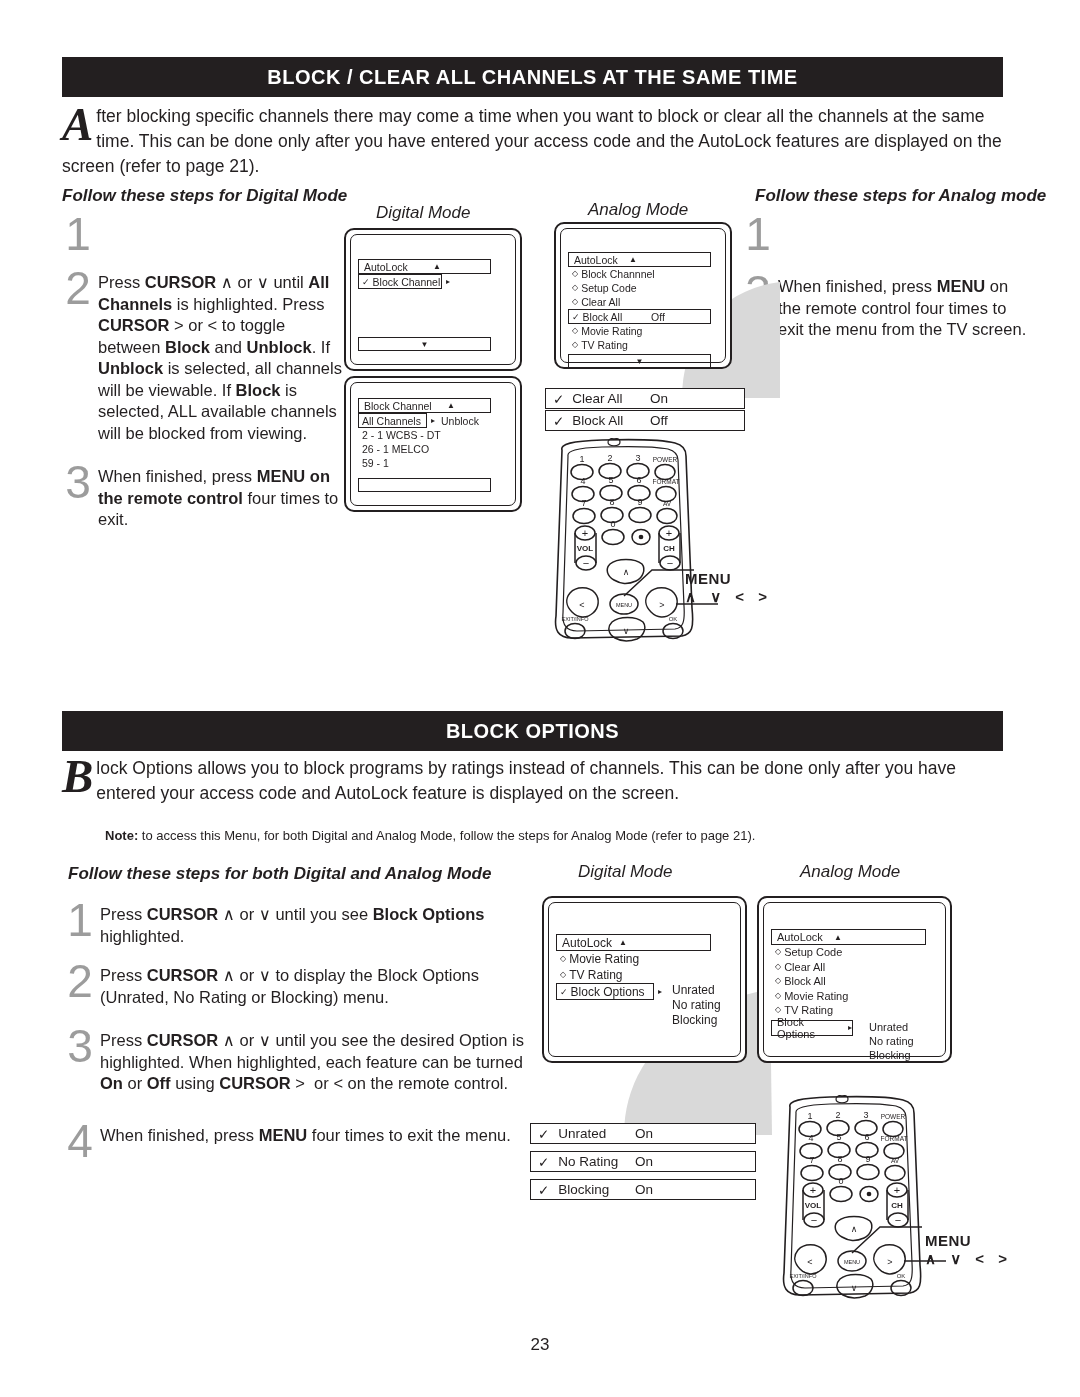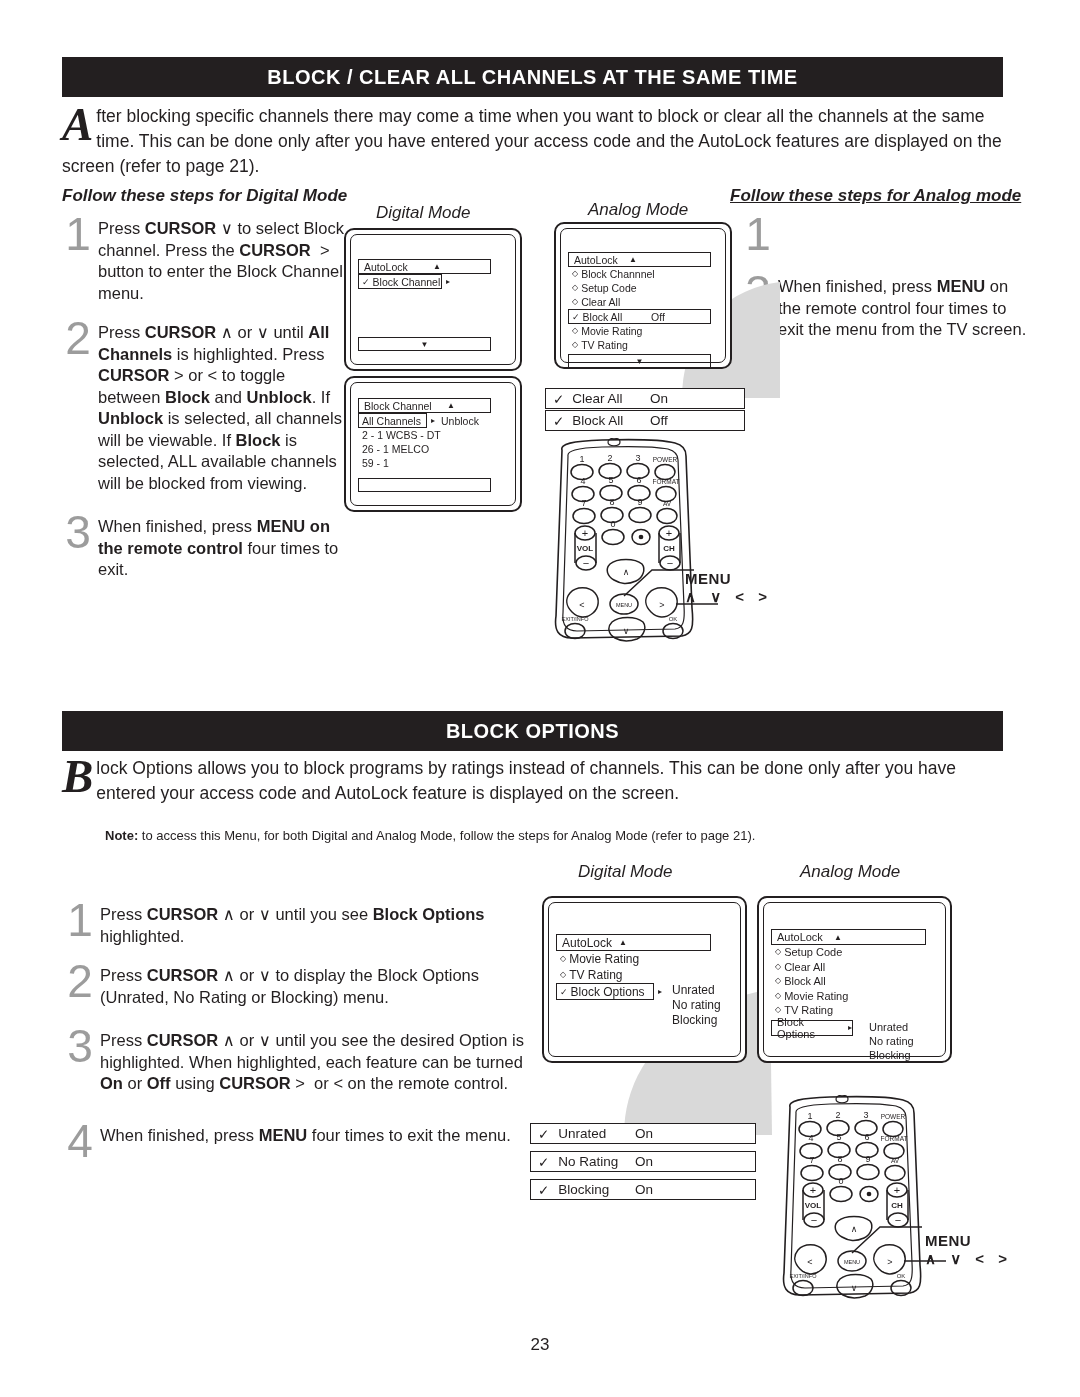--- a/index.html
+++ b/index.html
@@ -118,26 +118,25 @@
   <div class="banner" style="top:57px;">
     <span>BLOCK / CLEAR ALL CHANNELS AT THE SAME TIME</span>
   </div>
 
   <div class="intro" style="top:104px;">
     <span class="dropcap">A</span>
     <span>fter blocking specific channels there may come a time when you want to block or clear all the channels at the same time.  This can be done only after you have entered your access code and the AutoLock features are displayed on the screen (refer to page 21).</span>
   </div>
 
   <div class="follow" style="left:62px;top:186px;">Follow these steps for Digital Mode</div>
-  <div class="follow" style="left:730px;top:186px;text-decoration:underline;">Follow these steps for Analog mode</div>
+  <div class="follow" style="left:755px;top:186px;">Follow these steps for Analog mode</div>
 
   <div class="steps" style="left:58px;top:214px;width:290px;">
     <div class="step" style="margin-bottom:14px;">
       <div class="num">1</div>
-      <div class="txt">Press <b>CURSOR</b> ∨ to select Block channel. Press the <b>CURSOR</b> &nbsp;&gt; button to enter the Block Channel menu.</div>
     </div>
     <div class="step" style="margin-bottom:18px;">
       <div class="num">2</div>
       <div class="txt">Press <b>CURSOR</b> ∧ or ∨ until <b>All Channels</b> is highlighted.  Press <b>CURSOR</b> &gt; or &lt; to toggle between <b>Block</b> and <b>Unblock</b>.  If <b>Unblock</b> is selected, all channels will be viewable.   If <b>Block</b> is selected,  ALL available channels will be blocked from viewing.</div>
     </div>
     <div class="step">
       <div class="num">3</div>
       <div class="txt">When finished, press <b>MENU on the remote control</b> four times to exit.</div>
     </div>
   </div>
@@ -336,20 +335,21 @@
 
   <div class="intro" style="top:756px;">
     <span class="dropcap">B</span>
     <span>lock Options allows you to block programs by ratings instead of channels.   This can be done only after you have entered your access code and AutoLock feature is displayed on the screen.</span>
   </div>
 
   <div class="note" style="top:824px;">
     <b>Note:</b><span> to access this Menu, for both Digital and Analog Mode, follow the steps for Analog Mode (refer to page 21).</span>
   </div>
 
+  <div class="follow" style="left:68px;top:864px;">Follow these steps for both Digital and Analog Mode</div>
 
   <div class="steps" style="left:60px;top:900px;width:470px;">
     <div class="step" style="margin-bottom:14px;">
       <div class="num">1</div>
       <div class="txt">Press <b>CURSOR</b> ∧ or ∨ until you see <b>Block Options</b> highlighted.</div>
     </div>
     <div class="step" style="margin-bottom:18px;">
       <div class="num">2</div>
       <div class="txt">Press <b>CURSOR</b> ∧ or ∨ to display the Block Options (Unrated, No Rating or Blocking) menu.</div>
     </div>

